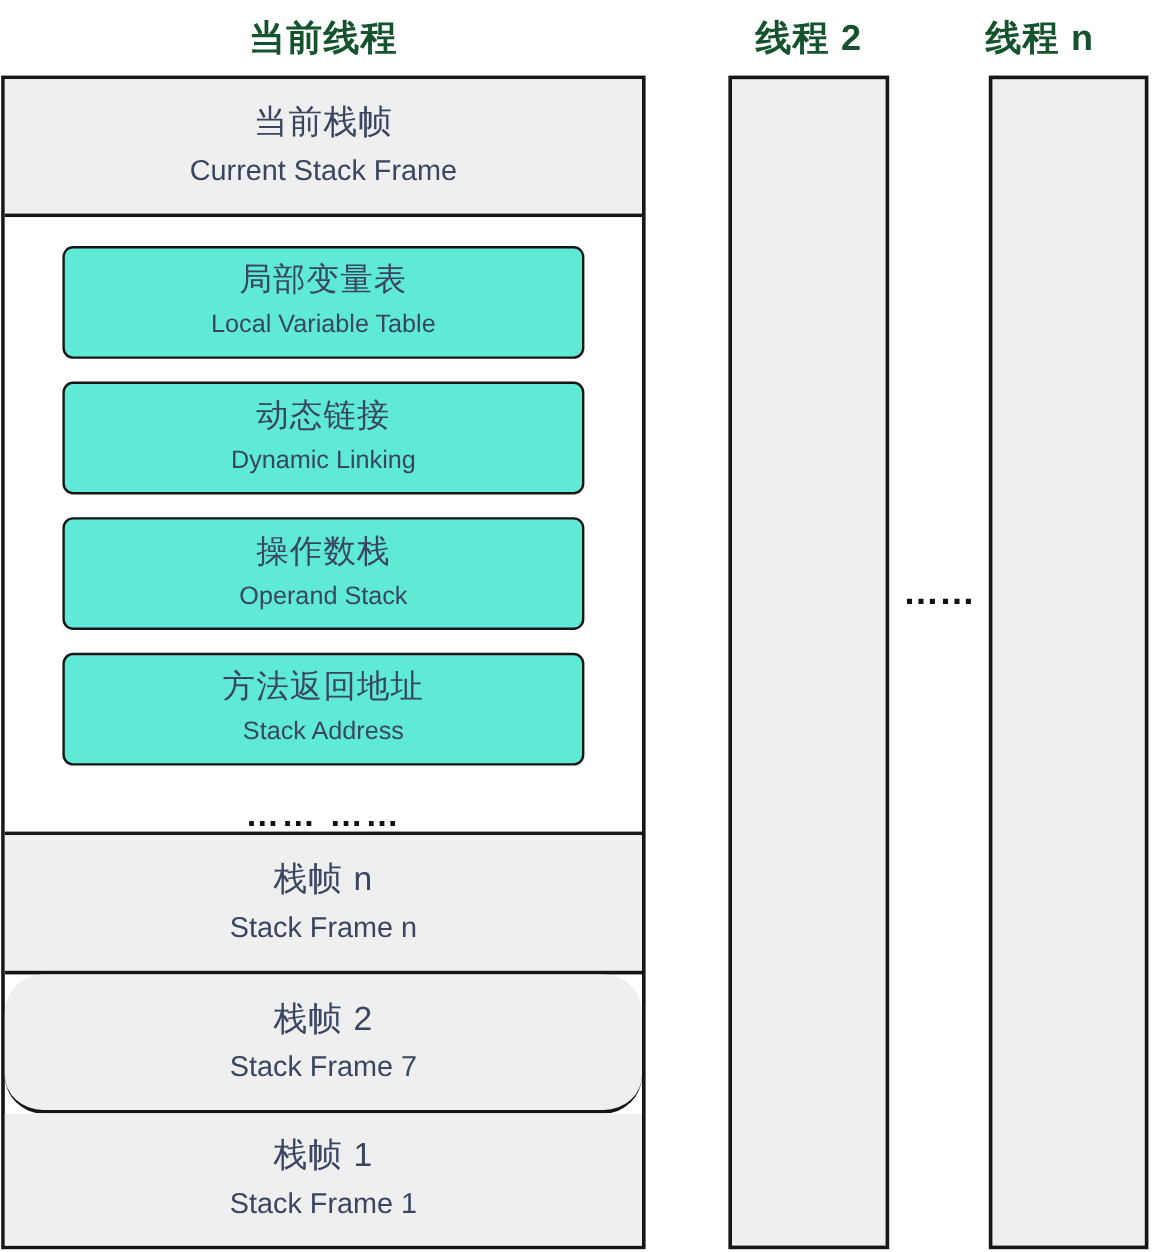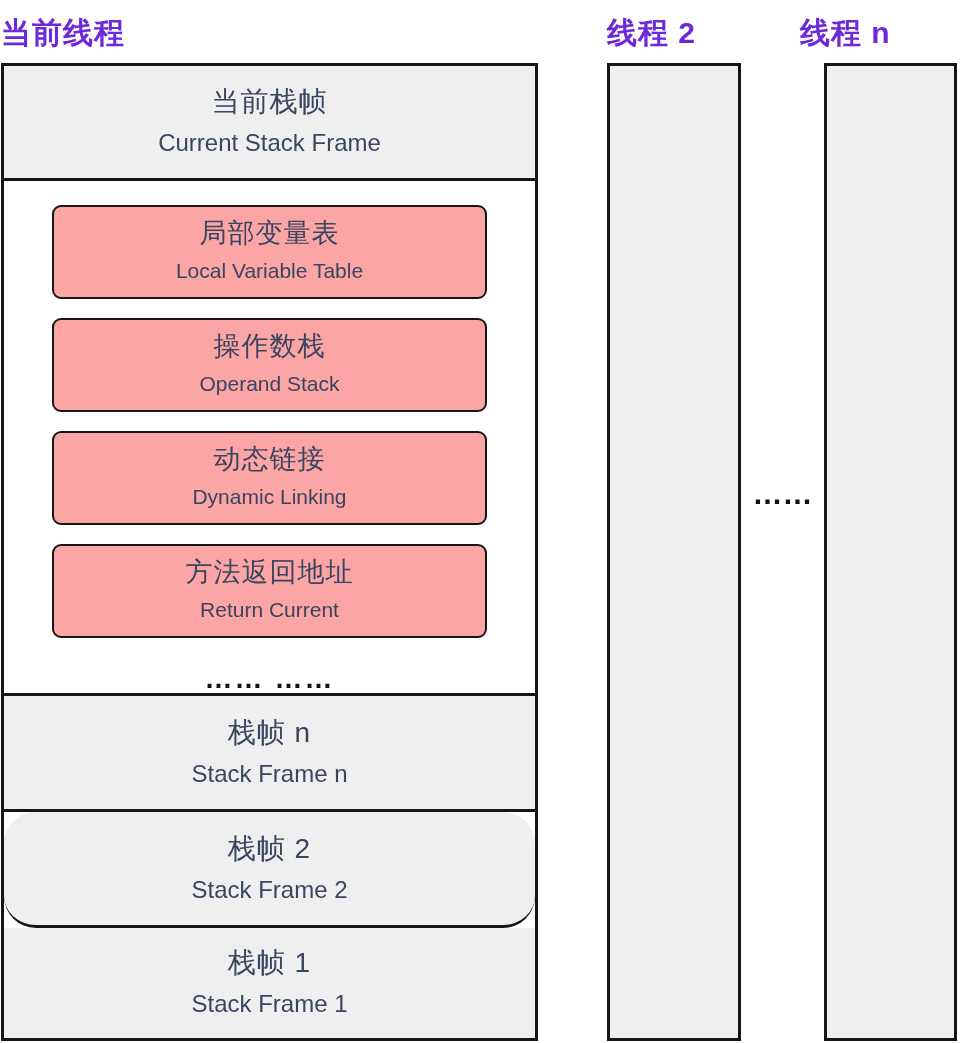--- a/index.html
+++ b/index.html
@@ -16,23 +16,24 @@
     height: 1043px;
     background: #ffffff;
     overflow: hidden;
     color: #3a4561;
   }
   .col-title {
     position: absolute;
     top: 12px;
     height: 42px;
     line-height: 42px;
+    text-align: center;
     font-size: 30px;
     font-weight: bold;
-    color: #6d28d9;
+    color: #14532d;
     letter-spacing: 1px;
     white-space: nowrap;
   }
   .title-current { left: 1px;  width: 537px; }
   .title-t2     { left: 607px; width: 134px; }
   .title-tn     { left: 800px; width: 133px; }
 
   .main-col {
     position: absolute;
     left: 1px;
@@ -79,21 +80,21 @@
     font-size: 24px;
     line-height: 41px;
     white-space: nowrap;
   }
 
   .component-box {
     box-sizing: border-box;
     width: 435px;
     height: 94px;
     margin: 0 auto 19px auto;
-    background: #fca5a5;
+    background: #5eead4;
     border: 2.5px solid #161616;
     border-radius: 9px;
     display: flex;
     flex-direction: column;
     align-items: center;
     justify-content: center;
     text-align: center;
   }
   .component-box:first-child { margin-top: 24px; }
   .component-box .line-zh { font-size: 27px; line-height: 38px; }
@@ -153,46 +154,46 @@
     </div>
 
     <div class="sec-body">
 
       <div class="component-box">
         <div class="line-zh">局部变量表</div>
         <div class="line-en">Local Variable Table</div>
       </div>
 
       <div class="component-box">
+        <div class="line-zh">动态链接</div>
+        <div class="line-en">Dynamic Linking</div>
+      </div>
+
+      <div class="component-box">
         <div class="line-zh">操作数栈</div>
         <div class="line-en">Operand Stack</div>
       </div>
 
       <div class="component-box">
-        <div class="line-zh">动态链接</div>
-        <div class="line-en">Dynamic Linking</div>
-      </div>
-
-      <div class="component-box">
         <div class="line-zh">方法返回地址</div>
-        <div class="line-en">Return Current</div>
+        <div class="line-en">Stack Address</div>
       </div>
 
       <div class="body-ellipsis">…… ……</div>
 
     </div>
 
     <div class="sec sec-gray sec-frame-n">
       <div class="line-zh">栈帧 n</div>
       <div class="line-en">Stack Frame n</div>
     </div>
 
     <div class="sec sec-gray sec-frame-2">
       <div class="line-zh">栈帧 2</div>
-      <div class="line-en">Stack Frame 2</div>
+      <div class="line-en">Stack Frame 7</div>
     </div>
 
     <div class="sec sec-gray sec-frame-1">
       <div class="line-zh">栈帧 1</div>
       <div class="line-en">Stack Frame 1</div>
     </div>
 
   </div>
 
   <div class="thread-col thread-col-2"></div>

